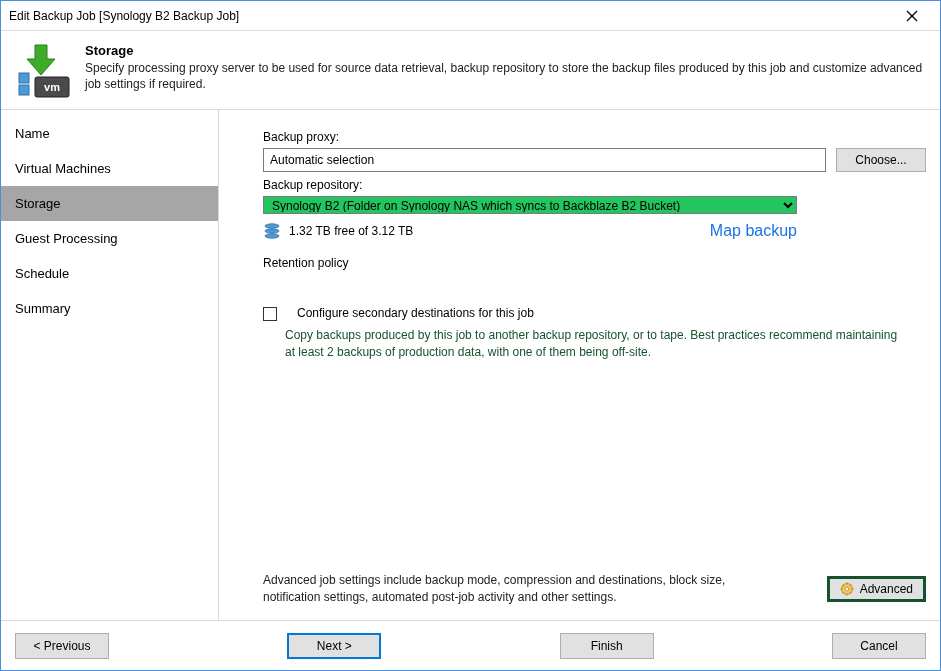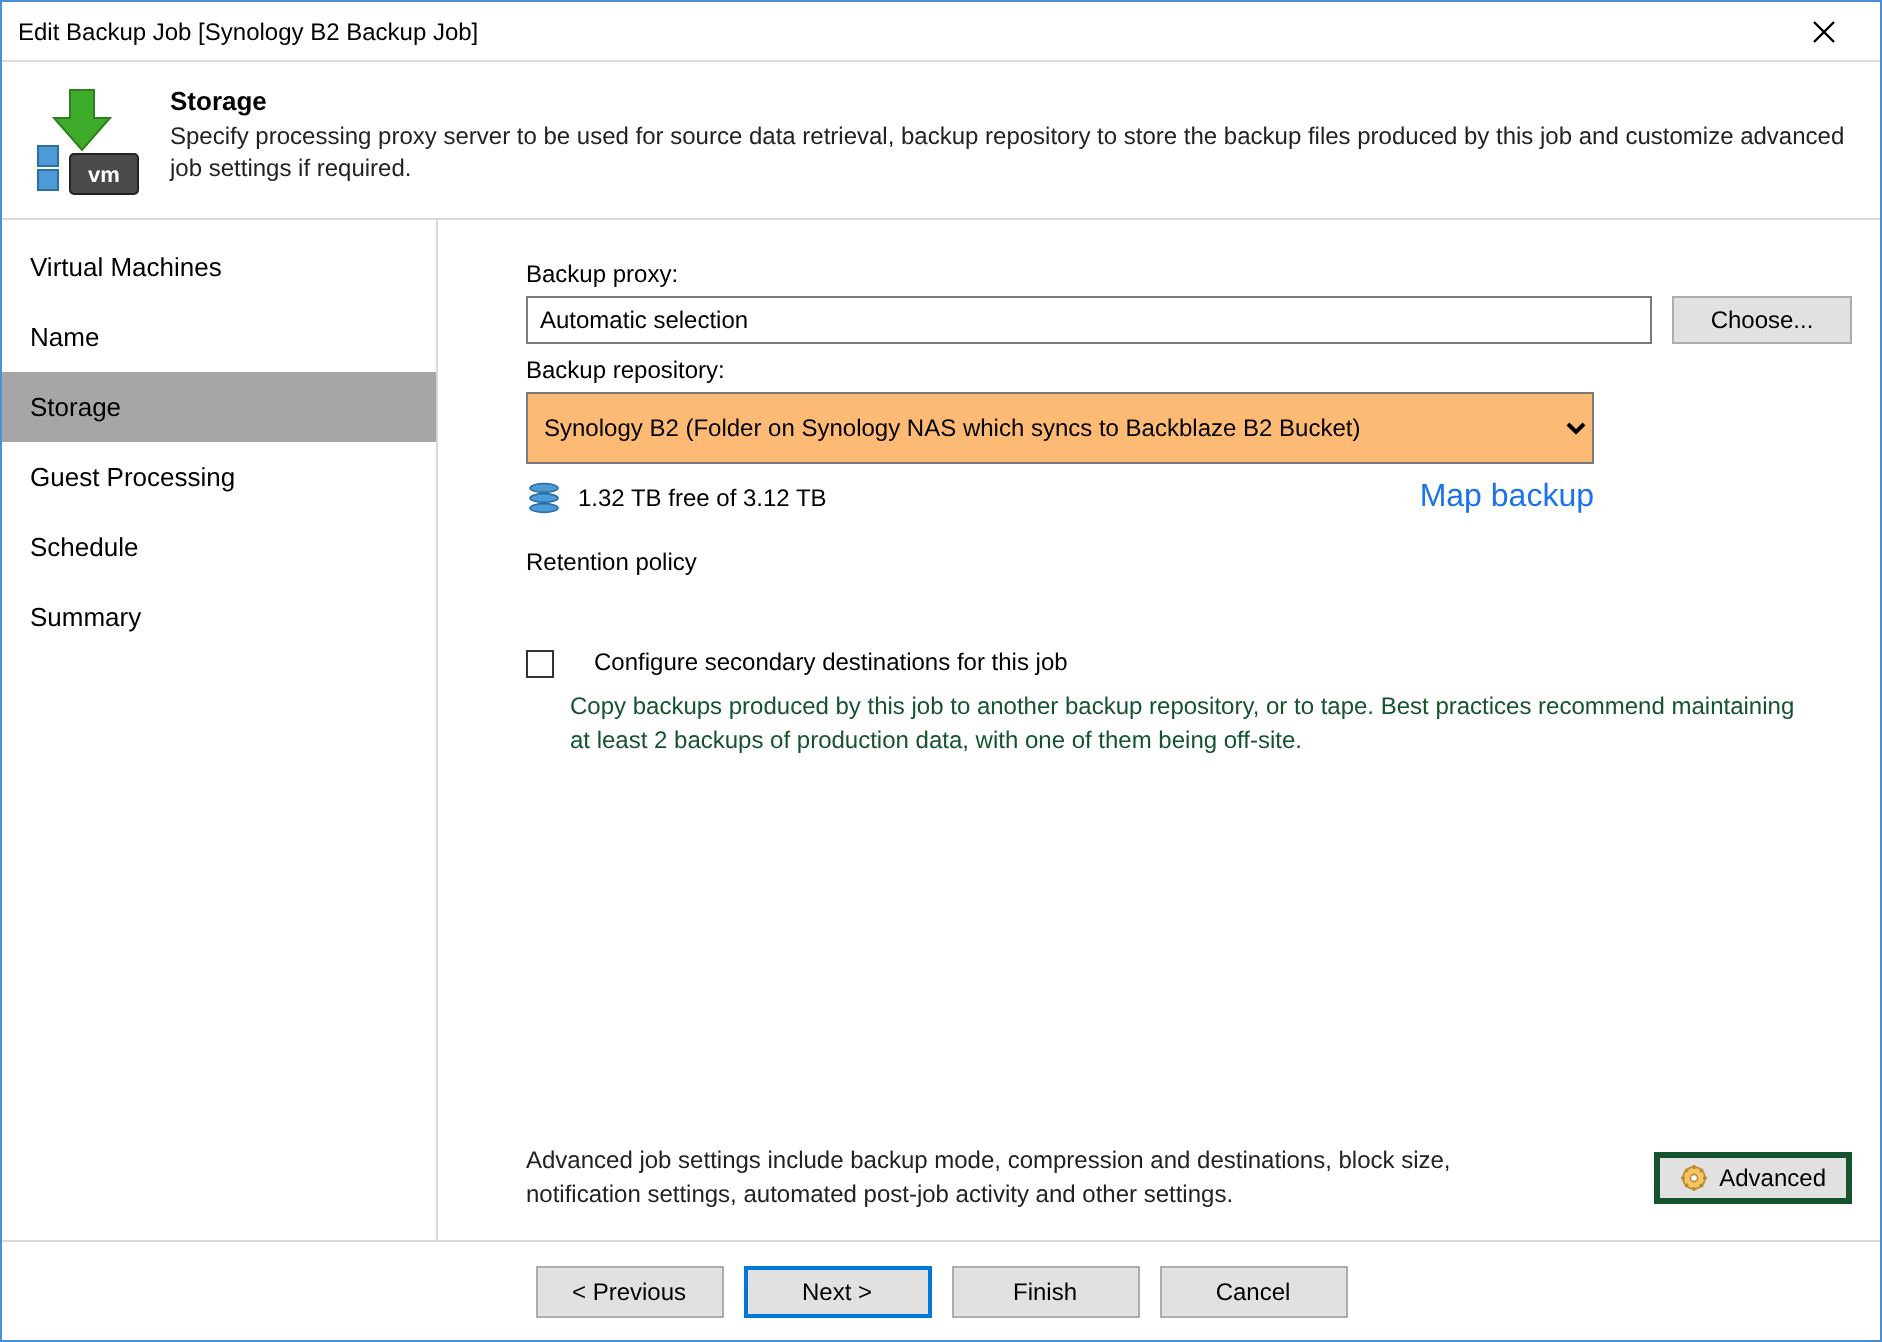--- a/index.html
+++ b/index.html
@@ -91,26 +91,26 @@
     min-width: 90px;
     border: 1px solid #adadad;
     background: #e1e1e1;
     font-size: 12px;
     font-family: inherit;
     cursor: pointer;
     padding: 0 12px;
   }
   .repo-select {
     width: 534px;
-    height: 36px;
+    height: 18px;
     border: 1px solid #7a7a7a;
     font-size: 12px;
     font-family: inherit;
     padding: 1px 4px;
-    background: #fdba74;
+    background: #22c55e;
   }
   .storage-row {
     display: flex;
     align-items: center;
     margin-top: 8px;
     gap: 8px;
     width: 534px;
   }
   .storage-icon {
     width: 18px; height: 18px;
@@ -213,21 +213,21 @@
   }
   .gear {
     width: 14px; height: 14px;
   }
 
   .footer {
     height: 50px;
     border-top: 1px solid #d9d9d9;
     display: flex;
     align-items: center;
-    justify-content: center;
+    justify-content: space-between;
     gap: 10px;
     padding: 0 14px;
   }
   .footer .btn { min-width: 94px; height: 26px; }
   .footer .btn.primary {
     border: 2px solid #0078d7;
     background: #e1e1e1;
   }
 </style>
 </head>
@@ -260,22 +260,22 @@
     </div>
     <div class="header-text">
       <div class="header-title">Storage</div>
       <div class="header-desc">Specify processing proxy server to be used for source data retrieval, backup repository to store the backup files produced by this job and customize advanced job settings if required.</div>
     </div>
   </div>
 
   <div class="body">
 
     <div class="sidebar">
+      <div class="sidebar-item">Name</div>
       <div class="sidebar-item">Virtual Machines</div>
-      <div class="sidebar-item">Name</div>
       <div class="sidebar-item active">Storage</div>
       <div class="sidebar-item">Guest Processing</div>
       <div class="sidebar-item">Schedule</div>
       <div class="sidebar-item">Summary</div>
     </div>
 
     <div class="content">
 
       <div class="field-label">Backup proxy:</div>
       <div class="row">

